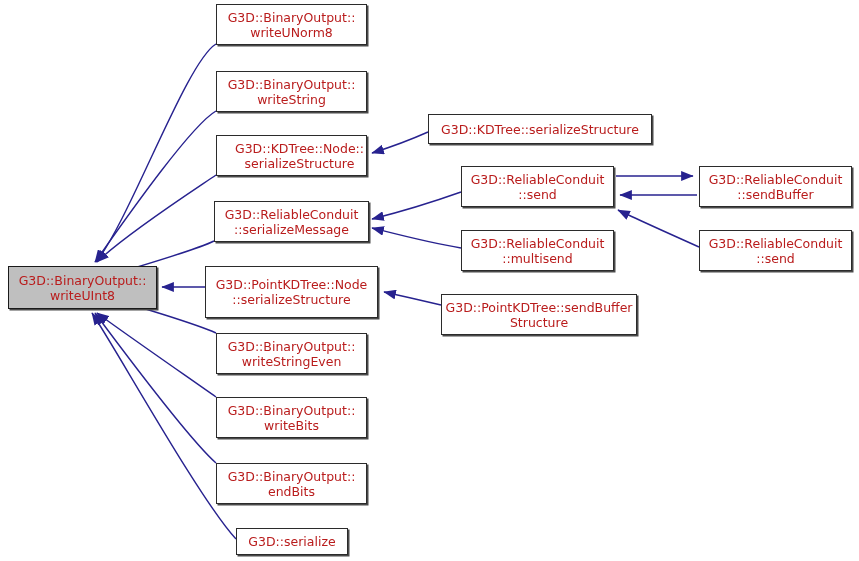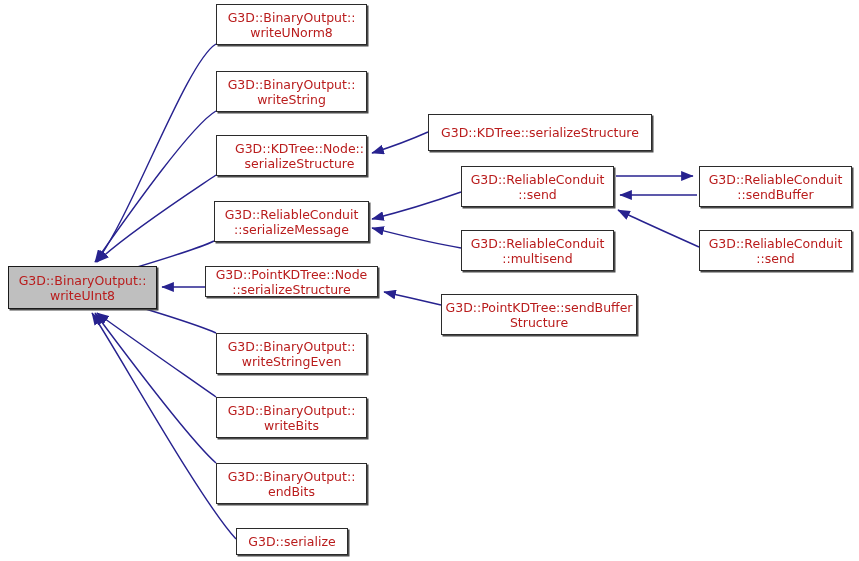--- a/index.html
+++ b/index.html
@@ -91,40 +91,40 @@
 writeString</span>
       </div>
       <div class="node" style="left: 216px; top: 135px; width: 151px; height: 41px; padding-left: 16px;">
         <span class="label">G3D::KDTree::Node::
 serializeStructure</span>
       </div>
       <div class="node" style="left: 214px; top: 201px; width: 155px; height: 41px;">
         <span class="label">G3D::ReliableConduit
 ::serializeMessage</span>
       </div>
-      <div class="node" style="left: 205px; top: 266px; width: 173px; height: 31px;">
+      <div class="node" style="left: 205px; top: 266px; width: 173px; height: 52px;">
         <span class="label">G3D::PointKDTree::Node
 ::serializeStructure</span>
       </div>
       <div class="node" style="left: 216px; top: 333px; width: 151px; height: 41px;">
         <span class="label">G3D::BinaryOutput::
 writeStringEven</span>
       </div>
       <div class="node" style="left: 216px; top: 397px; width: 151px; height: 41px;">
         <span class="label">G3D::BinaryOutput::
 writeBits</span>
       </div>
       <div class="node" style="left: 216px; top: 463px; width: 151px; height: 41px;">
         <span class="label">G3D::BinaryOutput::
 endBits</span>
       </div>
       <div class="node" style="left: 236px; top: 528px; width: 112px; height: 27px;">
         <span class="label">G3D::serialize</span>
       </div>
-      <div class="node" style="left: 428px; top: 114px; width: 224px; height: 37px;">
+      <div class="node" style="left: 428px; top: 114px; width: 224px; height: 30px;">
         <span class="label">G3D::KDTree::serializeStructure</span>
       </div>
       <div class="node" style="left: 461px; top: 166px; width: 153px; height: 41px;">
         <span class="label">G3D::ReliableConduit
 ::send</span>
       </div>
       <div class="node" style="left: 461px; top: 230px; width: 153px; height: 41px;">
         <span class="label">G3D::ReliableConduit
 ::multisend</span>
       </div>

